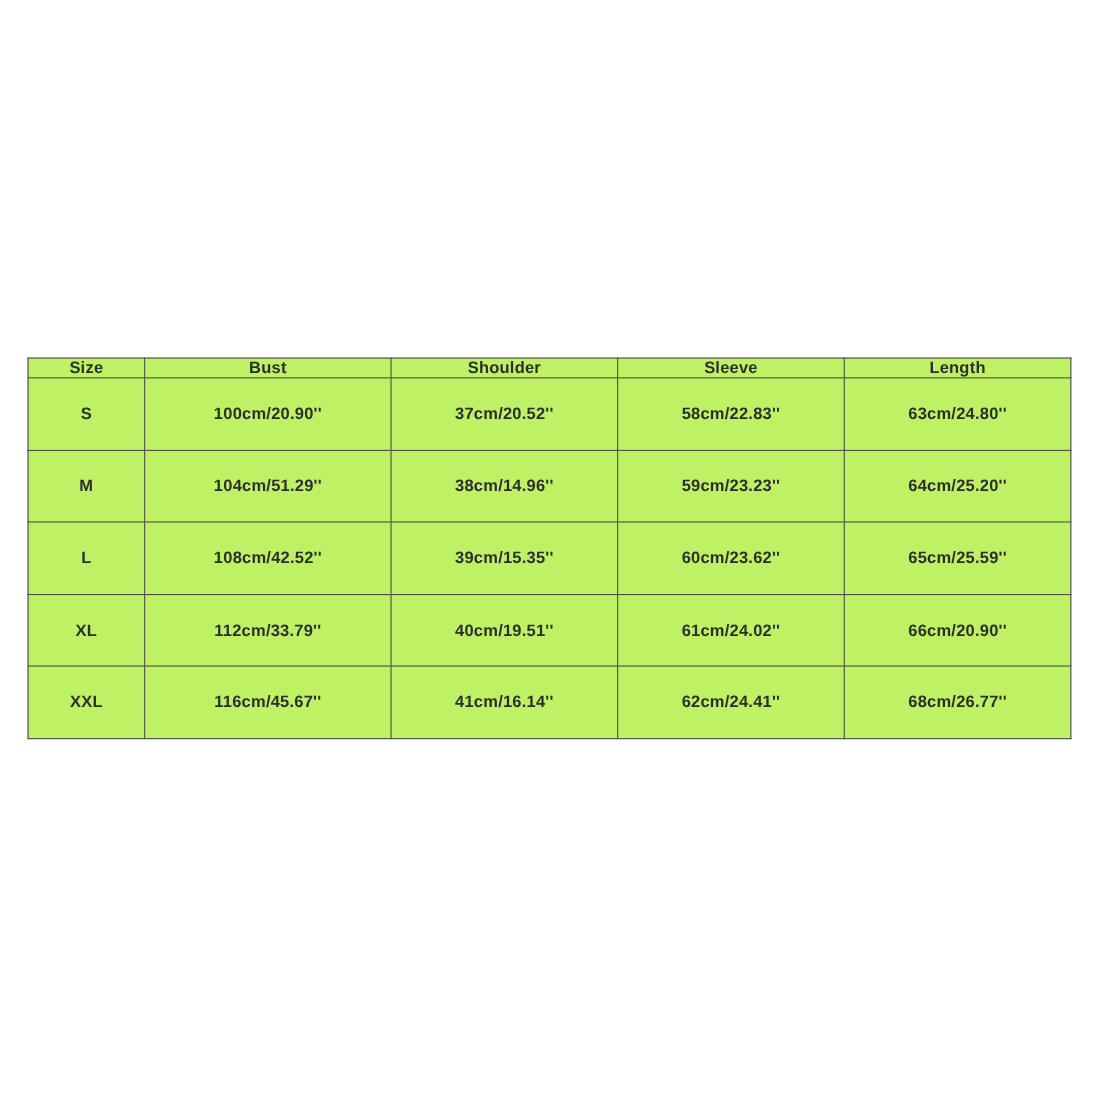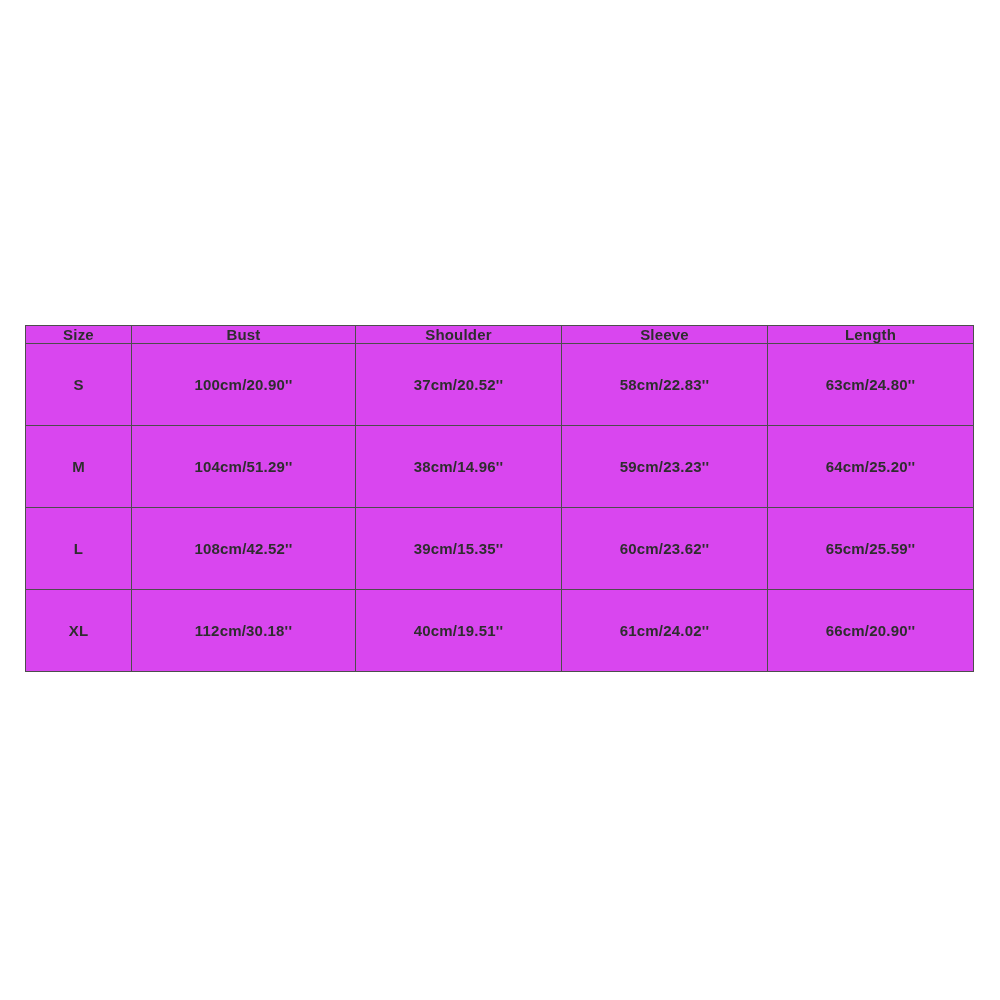--- a/index.html
+++ b/index.html
@@ -18,21 +18,21 @@
     overflow: hidden;
   }
   table.size-chart {
     position: absolute;
     left: 25px;
     top: 325px;
     width: 948px;
     height: 347px;
     border-collapse: collapse;
     table-layout: fixed;
-    background: #d946ef;
+    background: #bef264;
   }
   table.size-chart th,
   table.size-chart td {
     border: 1.5px solid #4d4d4d;
     text-align: center;
     vertical-align: middle;
     font-size: 15px;
     font-weight: bold;
     color: #2e2e2e;
     letter-spacing: 0.2px;
@@ -82,20 +82,27 @@
       </tr>
       <tr>
         <td>L</td>
         <td>108cm/42.52''</td>
         <td>39cm/15.35''</td>
         <td>60cm/23.62''</td>
         <td>65cm/25.59''</td>
       </tr>
       <tr>
         <td>XL</td>
-        <td>112cm/30.18''</td>
+        <td>112cm/33.79''</td>
         <td>40cm/19.51''</td>
         <td>61cm/24.02''</td>
         <td>66cm/20.90''</td>
+      </tr>
+      <tr>
+        <td>XXL</td>
+        <td>116cm/45.67''</td>
+        <td>41cm/16.14''</td>
+        <td>62cm/24.41''</td>
+        <td>68cm/26.77''</td>
       </tr>
     </tbody>
   </table>
 </div>
 
 </body></html>

